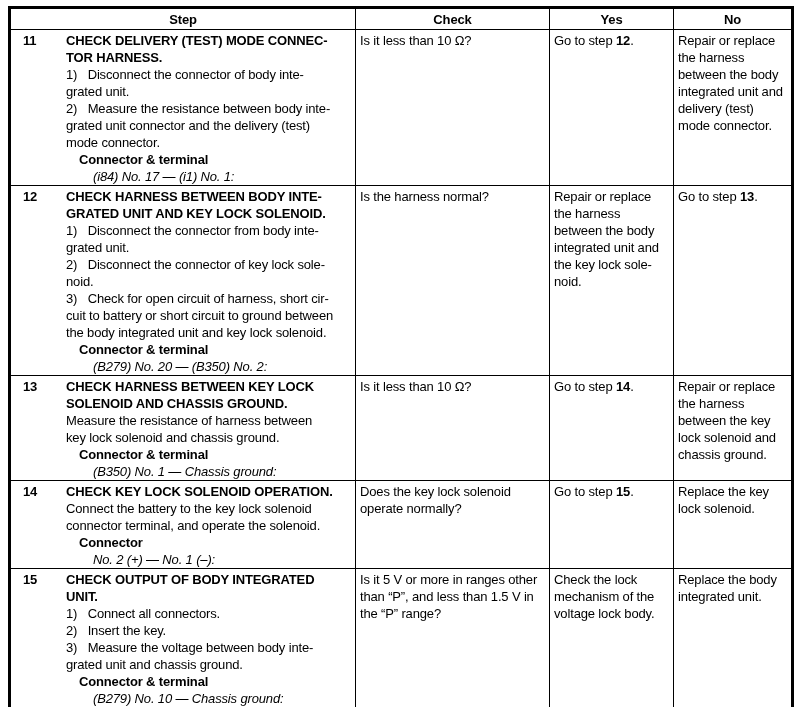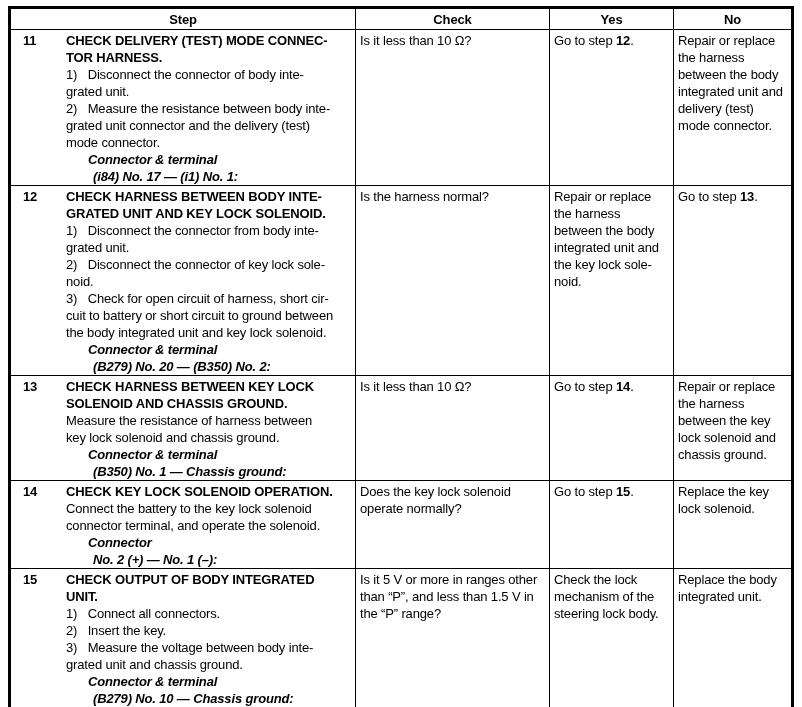--- a/index.html
+++ b/index.html
@@ -31,22 +31,22 @@
   tr.r11 { height: 154px; }
   tr.r12 { height: 187px; }
   tr.r13 { height: 103px; }
   tr.r14 { height: 86px; }
   tr.r15 { height: 139px; }
   td.step { position: relative; }
   .num { position: absolute; left: 12px; top: 2px; font-weight: bold; }
   .desc { margin-left: 55px; margin-right: 2px; padding-top: 2px; }
   .ttl { font-weight: bold; white-space: pre; }
   .bdy { white-space: pre; }
-  .sb1 { font-weight: bold; font-style: italic; margin-left: 22px; white-space: pre; }
-  .sb2 { font-weight: bold; font-style: italic; margin-left: 27px; white-space: pre; }
+  .sb1 { font-weight: bold; margin-left: 13px; white-space: pre; }
+  .sb2 { font-weight: normal; font-style: italic; margin-left: 27px; white-space: pre; }
   td.ans .txt { padding: 2px 2px 0 4px; white-space: pre; }
   .bn { font-weight: bold; }
 </style>
 </head>
 <body>
 
 <div class="page">
   <table class="diag">
     <colgroup>
       <col class="c-step">
@@ -194,21 +194,21 @@
           </div>
         </td>
         <td class="ans">
           <div class="txt"><span></span><span class="bn"></span><span></span><span>Is it 5 V or more in ranges other
 than “P”, and less than 1.5 V in
 the “P” range?</span></div>
         </td>
         <td class="ans">
           <div class="txt"><span></span><span class="bn"></span><span></span><span>Check the lock
 mechanism of the
-steering lock body.</span></div>
+voltage lock body.</span></div>
         </td>
         <td class="ans">
           <div class="txt"><span></span><span class="bn"></span><span></span><span>Replace the body
 integrated unit.</span></div>
         </td>
       </tr>
 
     </tbody>
   </table>
 </div>

